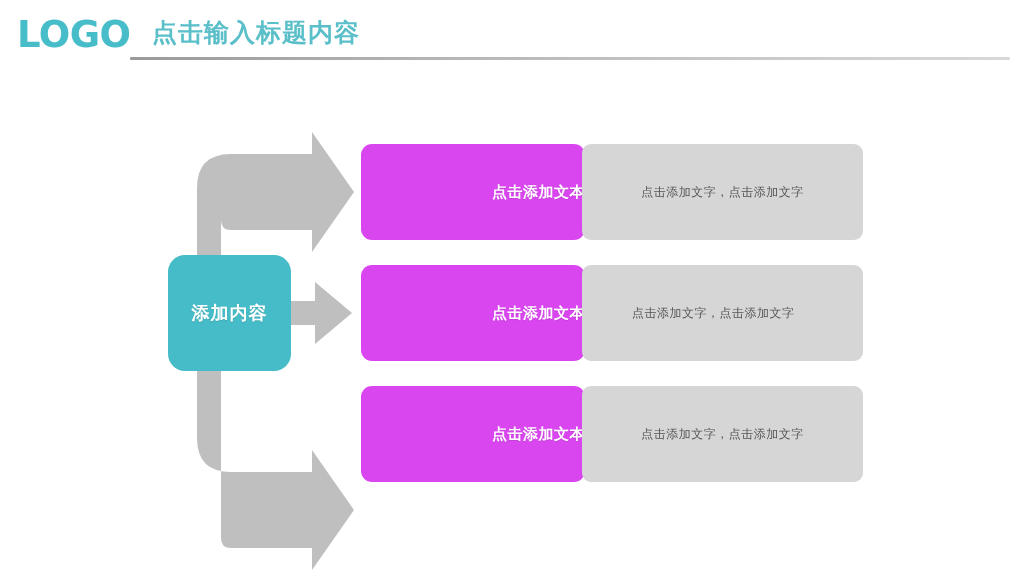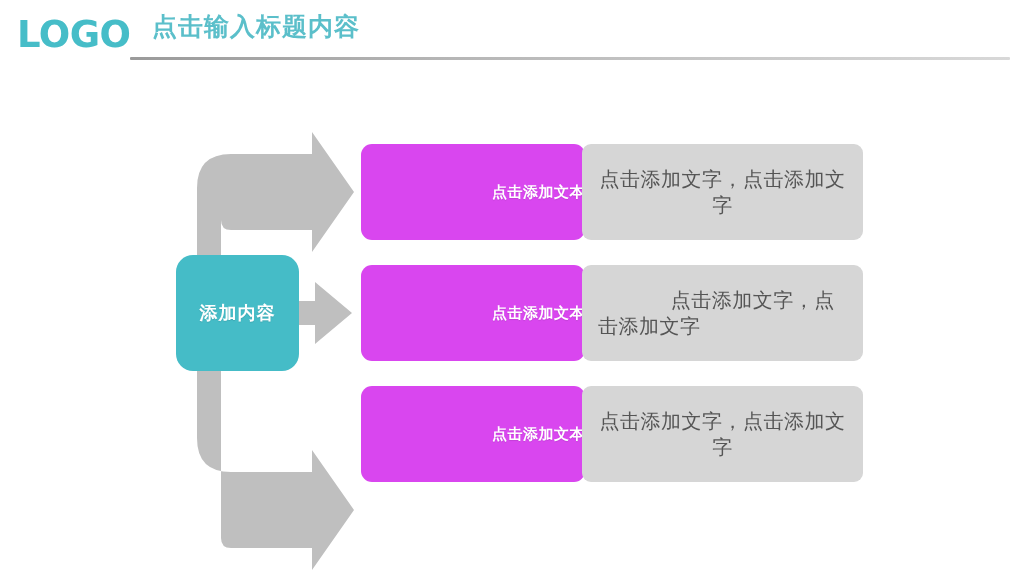--- a/index.html
+++ b/index.html
@@ -34,21 +34,21 @@
     font-weight: bold;
     color: #46bdc8;
     letter-spacing: -0.5px;
     line-height: 40px;
     font-family: "DejaVu Sans", sans-serif;
     white-space: nowrap;
   }
   #slide-title {
     position: absolute;
     left: 152px;
-    top: 11px;
+    top: 17px;
     font-size: 25px;
     font-weight: bold;
     color: #5bbfca;
     letter-spacing: 1px;
     line-height: 30px;
     white-space: nowrap;
   }
   #header-divider {
     position: absolute;
     left: 130px;
@@ -82,21 +82,20 @@
     position: absolute;
     left: 168px;
     top: 185px;
     width: 123px;
     height: 116px;
     background: #45bcc7;
     border-radius: 17px;
     display: flex;
     align-items: center;
     justify-content: center;
-    margin-left: 8px;
   }
   #root-node .root-label {
     font-size: 18px;
     font-weight: bold;
     color: #ffffff;
     letter-spacing: 1px;
     text-shadow: 0 1px 1px rgba(0,0,0,0.10);
   }
 
   
@@ -139,23 +138,23 @@
     height: 96px;
     background: #d6d6d6;
     border-radius: 9px;
     box-sizing: border-box;
     display: flex;
     align-items: center;
   }
   .row-body span {
     display: block;
     width: 100%;
-    padding: 0 16px;
+    padding: 0 4px;
     box-sizing: border-box;
-    font-size: 20px;
+    font-size: 12px;
     color: #555555;
     line-height: 26px;
     letter-spacing: 0.5px;
     white-space: pre-wrap;
   }
   .row-body.centered span { text-align: center; }
   .row-body.indented span { text-align: left; }
 </style>
 </head>
 <body>

